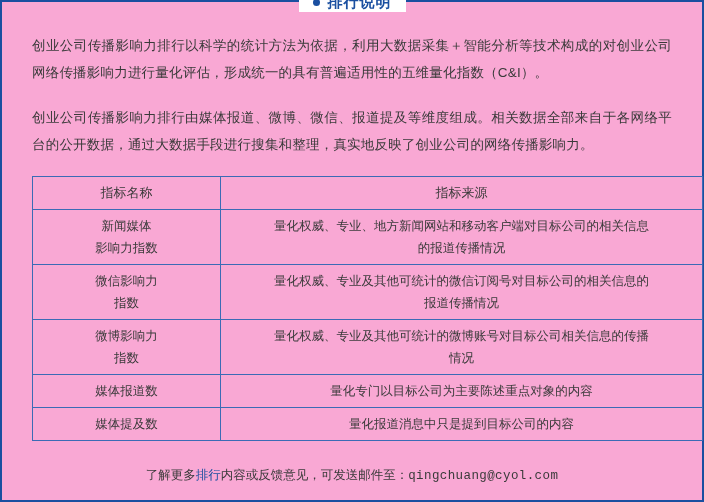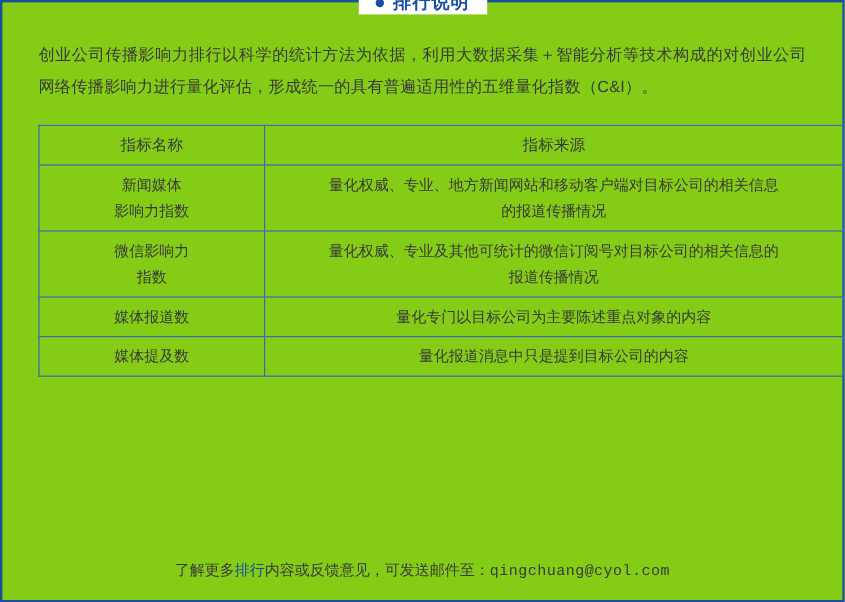--- a/index.html
+++ b/index.html
@@ -13,21 +13,21 @@
     font-family: "Liberation Sans", sans-serif;
     color: #333333;
     overflow: hidden;
   }
   .page {
     position: relative;
     width: 704px;
     height: 502px;
     box-sizing: border-box;
     border: 2px solid #1a4fa0;
-    background: #84cc16;
+    background: #f9a8d4;
   }
   
   .title-wrap {
     position: absolute;
     top: 0;
     left: 0;
     right: 0;
     height: 28px;
     display: flex;
     align-items: center;
@@ -120,20 +120,21 @@
   <div class="title-wrap">
     <div class="title-badge">
       <span class="title-dot"></span>
       <span class="title-text">排行说明</span>
     </div>
   </div>
 
   <div class="content">
 
     <p class="para">创业公司传播影响力排行以科学的统计方法为依据，利用大数据采集＋智能分析等技术构成的对创业公司网络传播影响力进行量化评估，形成统一的具有普遍适用性的五维量化指数（C&amp;I）。</p>
+    <p class="para">创业公司传播影响力排行由媒体报道、微博、微信、报道提及等维度组成。相关数据全部来自于各网络平台的公开数据，通过大数据手段进行搜集和整理，真实地反映了创业公司的网络传播影响力。</p>
 
     <table class="tbl">
       <tbody>
         <tr class="head">
           <td class="c0">指标名称</td>
           <td class="c1">指标来源</td>
         </tr>
 
         <tr>
           <td class="c0">
@@ -150,20 +151,30 @@
           <td class="c0">
             <span class="cellline">微信影响力</span>
             <span class="cellline">指数</span>
           </td>
           <td class="c1">
             <span class="cellline">量化权威、专业及其他可统计的微信订阅号对目标公司的相关信息的</span>
             <span class="cellline">报道传播情况</span>
           </td>
         </tr>
 
+        <tr>
+          <td class="c0">
+            <span class="cellline">微博影响力</span>
+            <span class="cellline">指数</span>
+          </td>
+          <td class="c1">
+            <span class="cellline">量化权威、专业及其他可统计的微博账号对目标公司相关信息的传播</span>
+            <span class="cellline">情况</span>
+          </td>
+        </tr>
 
         <tr>
           <td class="c0">
             <span class="cellline">媒体报道数</span>
           </td>
           <td class="c1">
             <span class="cellline">量化专门以目标公司为主要陈述重点对象的内容</span>
           </td>
         </tr>
 

